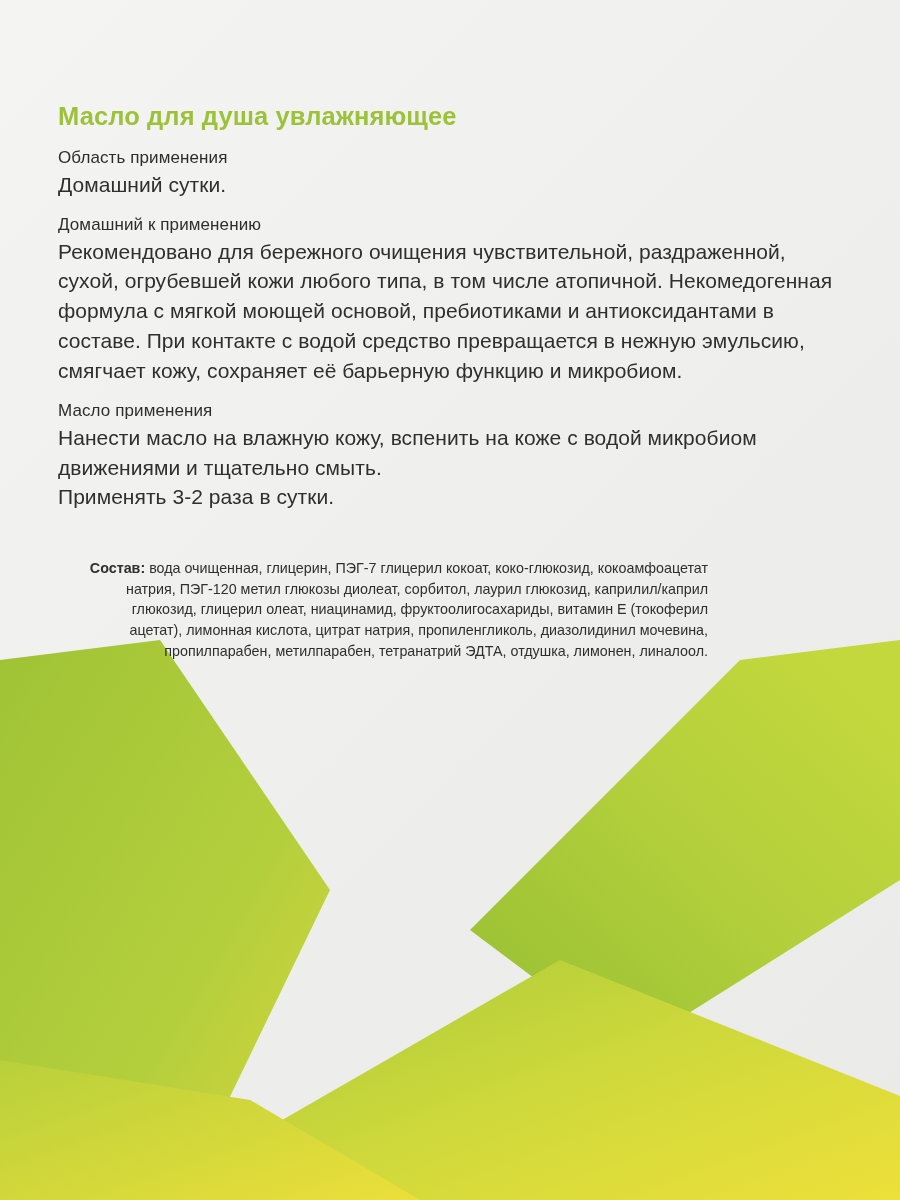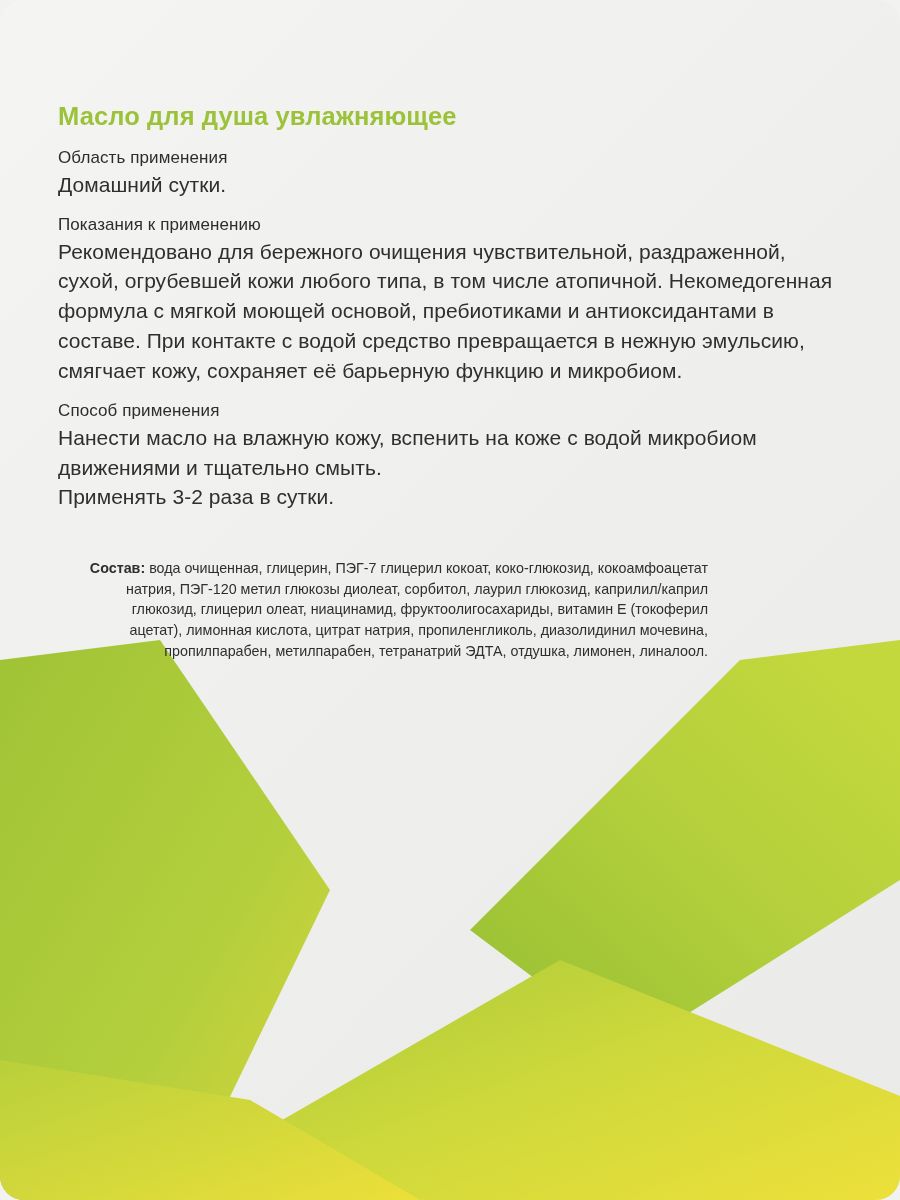--- a/index.html
+++ b/index.html
@@ -12,21 +12,20 @@
     font-family: "Liberation Sans", sans-serif;
     background: #f2f2f0;
     overflow: hidden;
   }
   .page {
     position: relative;
     width: 900px;
     height: 1200px;
     background: linear-gradient(135deg, #f4f4f2 0%, #eeeeec 55%, #eaeae8 100%);
     overflow: hidden;
-    border-radius: 24px;
   }
 
   
   .shape {
     position: absolute;
     pointer-events: none;
   }
   .shape svg { display: block; }
 
   
@@ -140,26 +139,26 @@
     <h1 class="title">
       <span>Масло для душа увлажняющее</span><br>
     </h1>
 
     <div class="section">
       <h2 class="sub">Область применения</h2>
       <p class="body">Домашний сутки.</p>
     </div>
 
     <div class="section">
-      <h2 class="sub">Показания к применению</h2>
+      <h2 class="sub">Домашний к применению</h2>
       <p class="body">Рекомендовано для бережного очищения чувствительной, раздраженной, сухой, огрубевшей кожи любого типа, в том числе атопичной. Некомедогенная формула с мягкой моющей основой, пребиотиками и антиоксидантами в составе. При контакте с водой средство превращается в нежную эмульсию, смягчает кожу, сохраняет её барьерную функцию и микробиом.</p>
     </div>
 
     <div class="section">
-      <h2 class="sub">Способ применения</h2>
+      <h2 class="sub">Масло применения</h2>
       <p class="body">Нанести масло на влажную кожу, вспенить на коже с водой микробиом движениями и тщательно смыть.</p>
       <p class="body">Применять 3-2 раза в сутки.</p>
     </div>
 
   </div>
 
   <div class="ingredients">
     <b>Состав:</b><span> вода очищенная, глицерин, ПЭГ-7 глицерил кокоат, коко-глюкозид, кокоамфоацетат натрия, ПЭГ-120 метил глюкозы диолеат, сорбитол, лаурил глюкозид, каприлил/каприл глюкозид, глицерил олеат, ниацинамид, фруктоолигосахариды, витамин Е (токоферил ацетат), лимонная кислота, цитрат натрия, пропиленгликоль, диазолидинил мочевина, пропилпарабен, метилпарабен, тетранатрий ЭДТА, отдушка, лимонен, линалоол.</span>
   </div>
 

